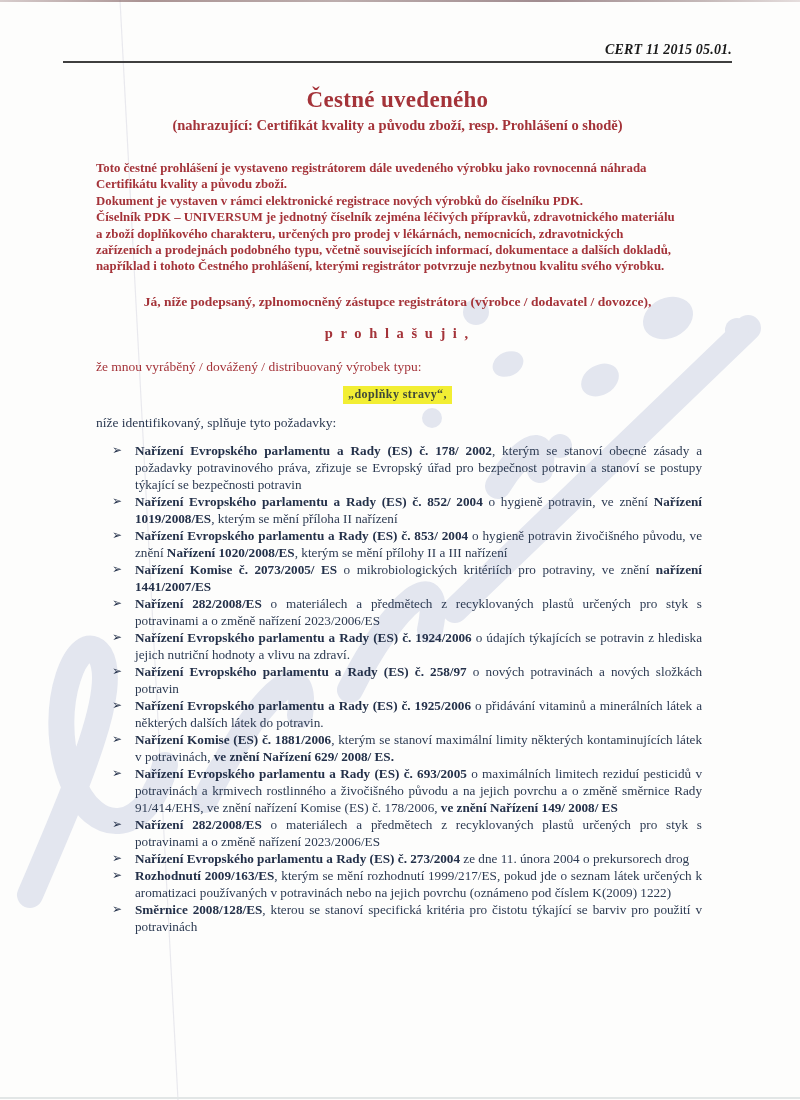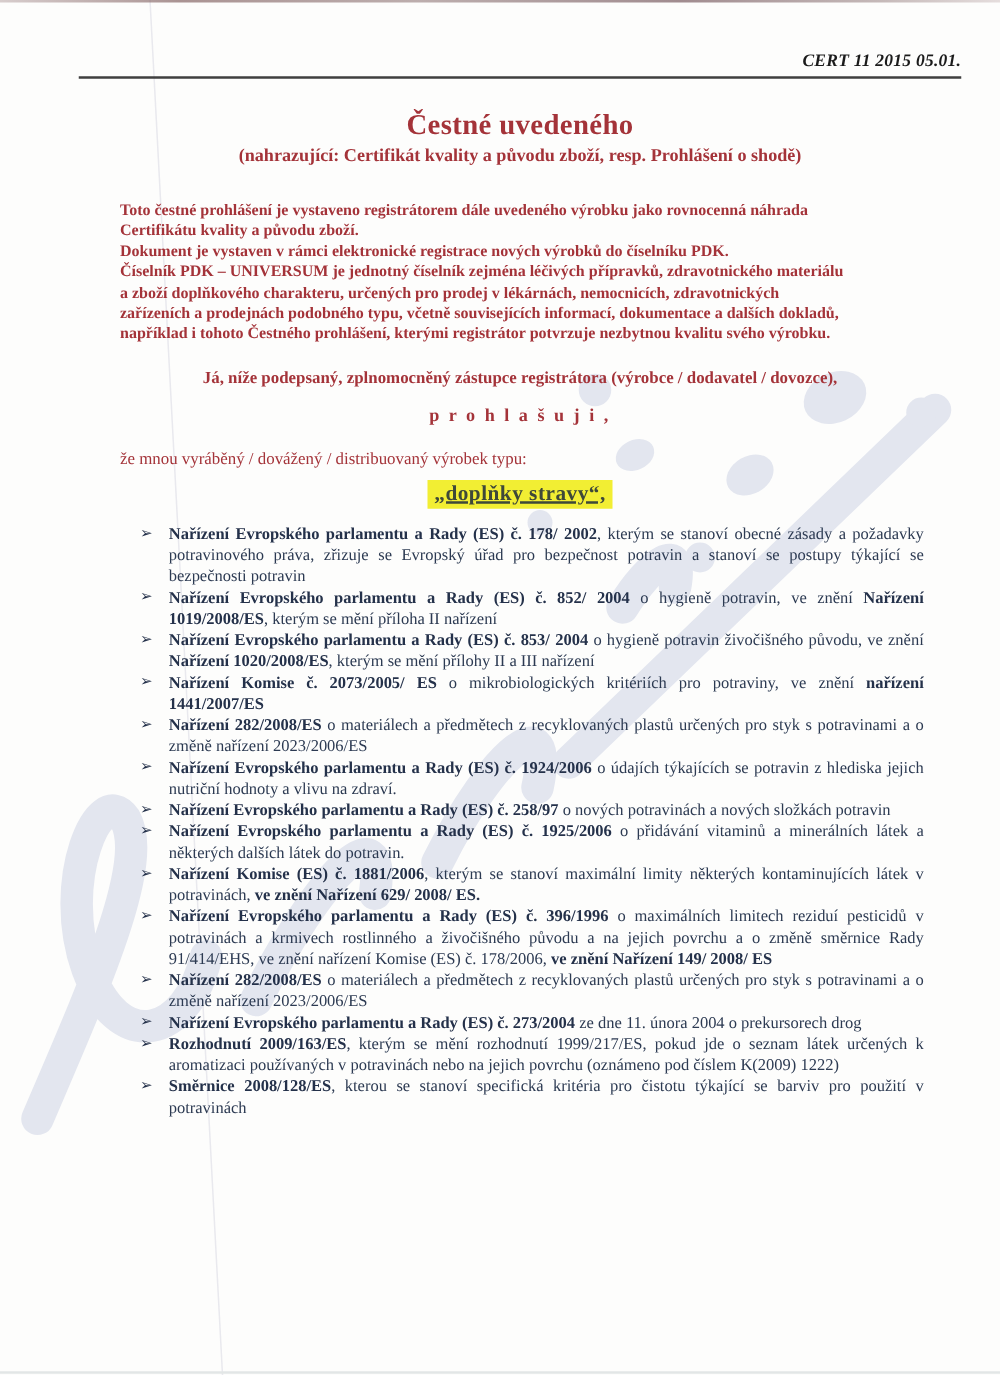--- a/index.html
+++ b/index.html
@@ -26,21 +26,21 @@
     opacity:.65;
   }
   .bottom-edge{
     position:absolute;bottom:1px;left:0;right:0;height:2px;z-index:3;
     background:#e2e6e6;
   }
   .fold-line{position:absolute;inset:0;z-index:0;}
   .watermark{position:absolute;inset:0;z-index:0;}
   .content{
     position:absolute;inset:0;z-index:1;
-    padding:0 31px 0 63px;
+    padding:0 68px 0 63px;
     box-sizing:border-box;
   }
   .doc-code{
     margin-top:42px;
     text-align:right;
     font-weight:bold;font-style:italic;
     font-size:14px;color:#1b1b1b;
     letter-spacing:.2px;
   }
   .header-rule{
@@ -78,22 +78,21 @@
   }
   .product-intro{
     margin-left:33px;margin-top:17px;
     color:var(--red);font-size:13.5px;
   }
   .product-line{margin-top:9px;text-align:center;}
   .product-type{
     display:inline-block;
     background:var(--hl-bg);
     color:var(--hl-ink);
-    font-weight:bold;font-size:17px;
-    text-decoration:underline;
+    font-weight:bold;font-size:12px;
     text-decoration-thickness:1.5px;
     padding:1px 5px 2px 5px;
     letter-spacing:.4px;
   }
   .req-intro{
     margin-left:33px;margin-top:11px;
     color:var(--ink);font-size:13.5px;
   }
   .req-list{
     margin:11px 30px 0 0;
@@ -169,32 +168,33 @@
     </div>
 
     <div class="decl-intro">Já, níže podepsaný, zplnomocněný zástupce registrátora (výrobce / dodavatel / dovozce),</div>
     <div class="decl-verb">p r o h l a š u j i ,</div>
     <div class="product-intro">že mnou vyráběný / dovážený  / distribuovaný výrobek typu:</div>
 
     <div class="product-line">
       <span class="product-type">„doplňky stravy“,</span>
     </div>
 
+    <div class="req-intro">níže identifikovaný, splňuje tyto požadavky:</div>
 
     <ul class="req-list">
         <li class="req-item"><span class="bullet">➢</span><b>Nařízení Evropského parlamentu a Rady (ES) č. 178/ 2002</b><span>, kterým se stanoví obecné zásady a požadavky potravinového práva, zřizuje se Evropský úřad pro bezpečnost potravin a stanoví se postupy týkající se bezpečnosti potravin</span></li>
         <li class="req-item"><span class="bullet">➢</span><b>Nařízení Evropského parlamentu a Rady (ES) č. 852/ 2004</b><span> o hygieně potravin, ve znění </span><b>Nařízení 1019/2008/ES</b><span>, kterým se mění příloha II nařízení</span></li>
         <li class="req-item"><span class="bullet">➢</span><b>Nařízení Evropského parlamentu a Rady (ES) č. 853/ 2004</b><span> o hygieně potravin živočišného původu, ve znění </span><b>Nařízení 1020/2008/ES</b><span>, kterým se mění přílohy II a III nařízení</span></li>
         <li class="req-item"><span class="bullet">➢</span><b>Nařízení Komise č. 2073/2005/ ES</b><span> o mikrobiologických kritériích pro potraviny, ve znění </span><b>nařízení 1441/2007/ES</b></li>
         <li class="req-item"><span class="bullet">➢</span><b>Nařízení 282/2008/ES</b><span> o materiálech a předmětech z recyklovaných plastů určených pro styk s potravinami a o změně nařízení 2023/2006/ES</span></li>
         <li class="req-item"><span class="bullet">➢</span><b>Nařízení Evropského parlamentu a Rady (ES) č. 1924/2006</b><span>  o údajích týkajících se potravin z hlediska jejich nutriční hodnoty a vlivu na zdraví.</span></li>
         <li class="req-item"><span class="bullet">➢</span><b>Nařízení Evropského parlamentu a Rady (ES) č. 258/97</b><span> o nových potravinách a nových složkách potravin</span></li>
         <li class="req-item"><span class="bullet">➢</span><b>Nařízení Evropského parlamentu a Rady (ES) č. 1925/2006</b><span>  o přidávání vitaminů a minerálních látek a některých dalších látek do potravin.</span></li>
         <li class="req-item"><span class="bullet">➢</span><b>Nařízení Komise (ES) č. 1881/2006</b><span>, kterým se stanoví maximální limity některých kontaminujících látek v potravinách, </span><b>ve znění Nařízení 629/ 2008/ ES.</b></li>
-        <li class="req-item"><span class="bullet">➢</span><b>Nařízení Evropského parlamentu a Rady (ES) č. 396/1996</b><span> o maximálních limitech reziduí pesticidů v potravinách a krmivech rostlinného a živočišného původu a na jejich povrchu a o změně směrnice Rady 91/414/EHS, ve znění nařízení Komise (ES) č. 178/2006, </span><b>ve znění Nařízení 149/ 2008/ ES</b></li>
+        <li class="req-item"><span class="bullet">➢</span><b>Nařízení Evropského parlamentu a Rady (ES) č. 693/2005</b><span> o maximálních limitech reziduí pesticidů v potravinách a krmivech rostlinného a živočišného původu a na jejich povrchu a o změně směrnice Rady 91/414/EHS, ve znění nařízení Komise (ES) č. 178/2006, </span><b>ve znění Nařízení 149/ 2008/ ES</b></li>
         <li class="req-item"><span class="bullet">➢</span><b>Nařízení 282/2008/ES</b><span> o materiálech a předmětech z recyklovaných plastů určených pro styk s potravinami a o změně nařízení 2023/2006/ES</span></li>
         <li class="req-item"><span class="bullet">➢</span><b>Nařízení Evropského parlamentu a Rady (ES) č. 273/2004</b><span> ze dne 11. února 2004 o prekursorech drog</span></li>
         <li class="req-item"><span class="bullet">➢</span><b>Rozhodnutí 2009/163/ES</b><span>, kterým se mění rozhodnutí 1999/217/ES, pokud jde o seznam látek určených k aromatizaci používaných v potravinách nebo na jejich povrchu (oznámeno pod číslem K(2009) 1222)</span></li>
         <li class="req-item"><span class="bullet">➢</span><b>Směrnice 2008/128/ES</b><span>, kterou se stanoví specifická kritéria pro čistotu týkající se barviv pro použití v potravinách</span></li>
       </ul>
   </div>
 
 </div>
 
 </body></html>

